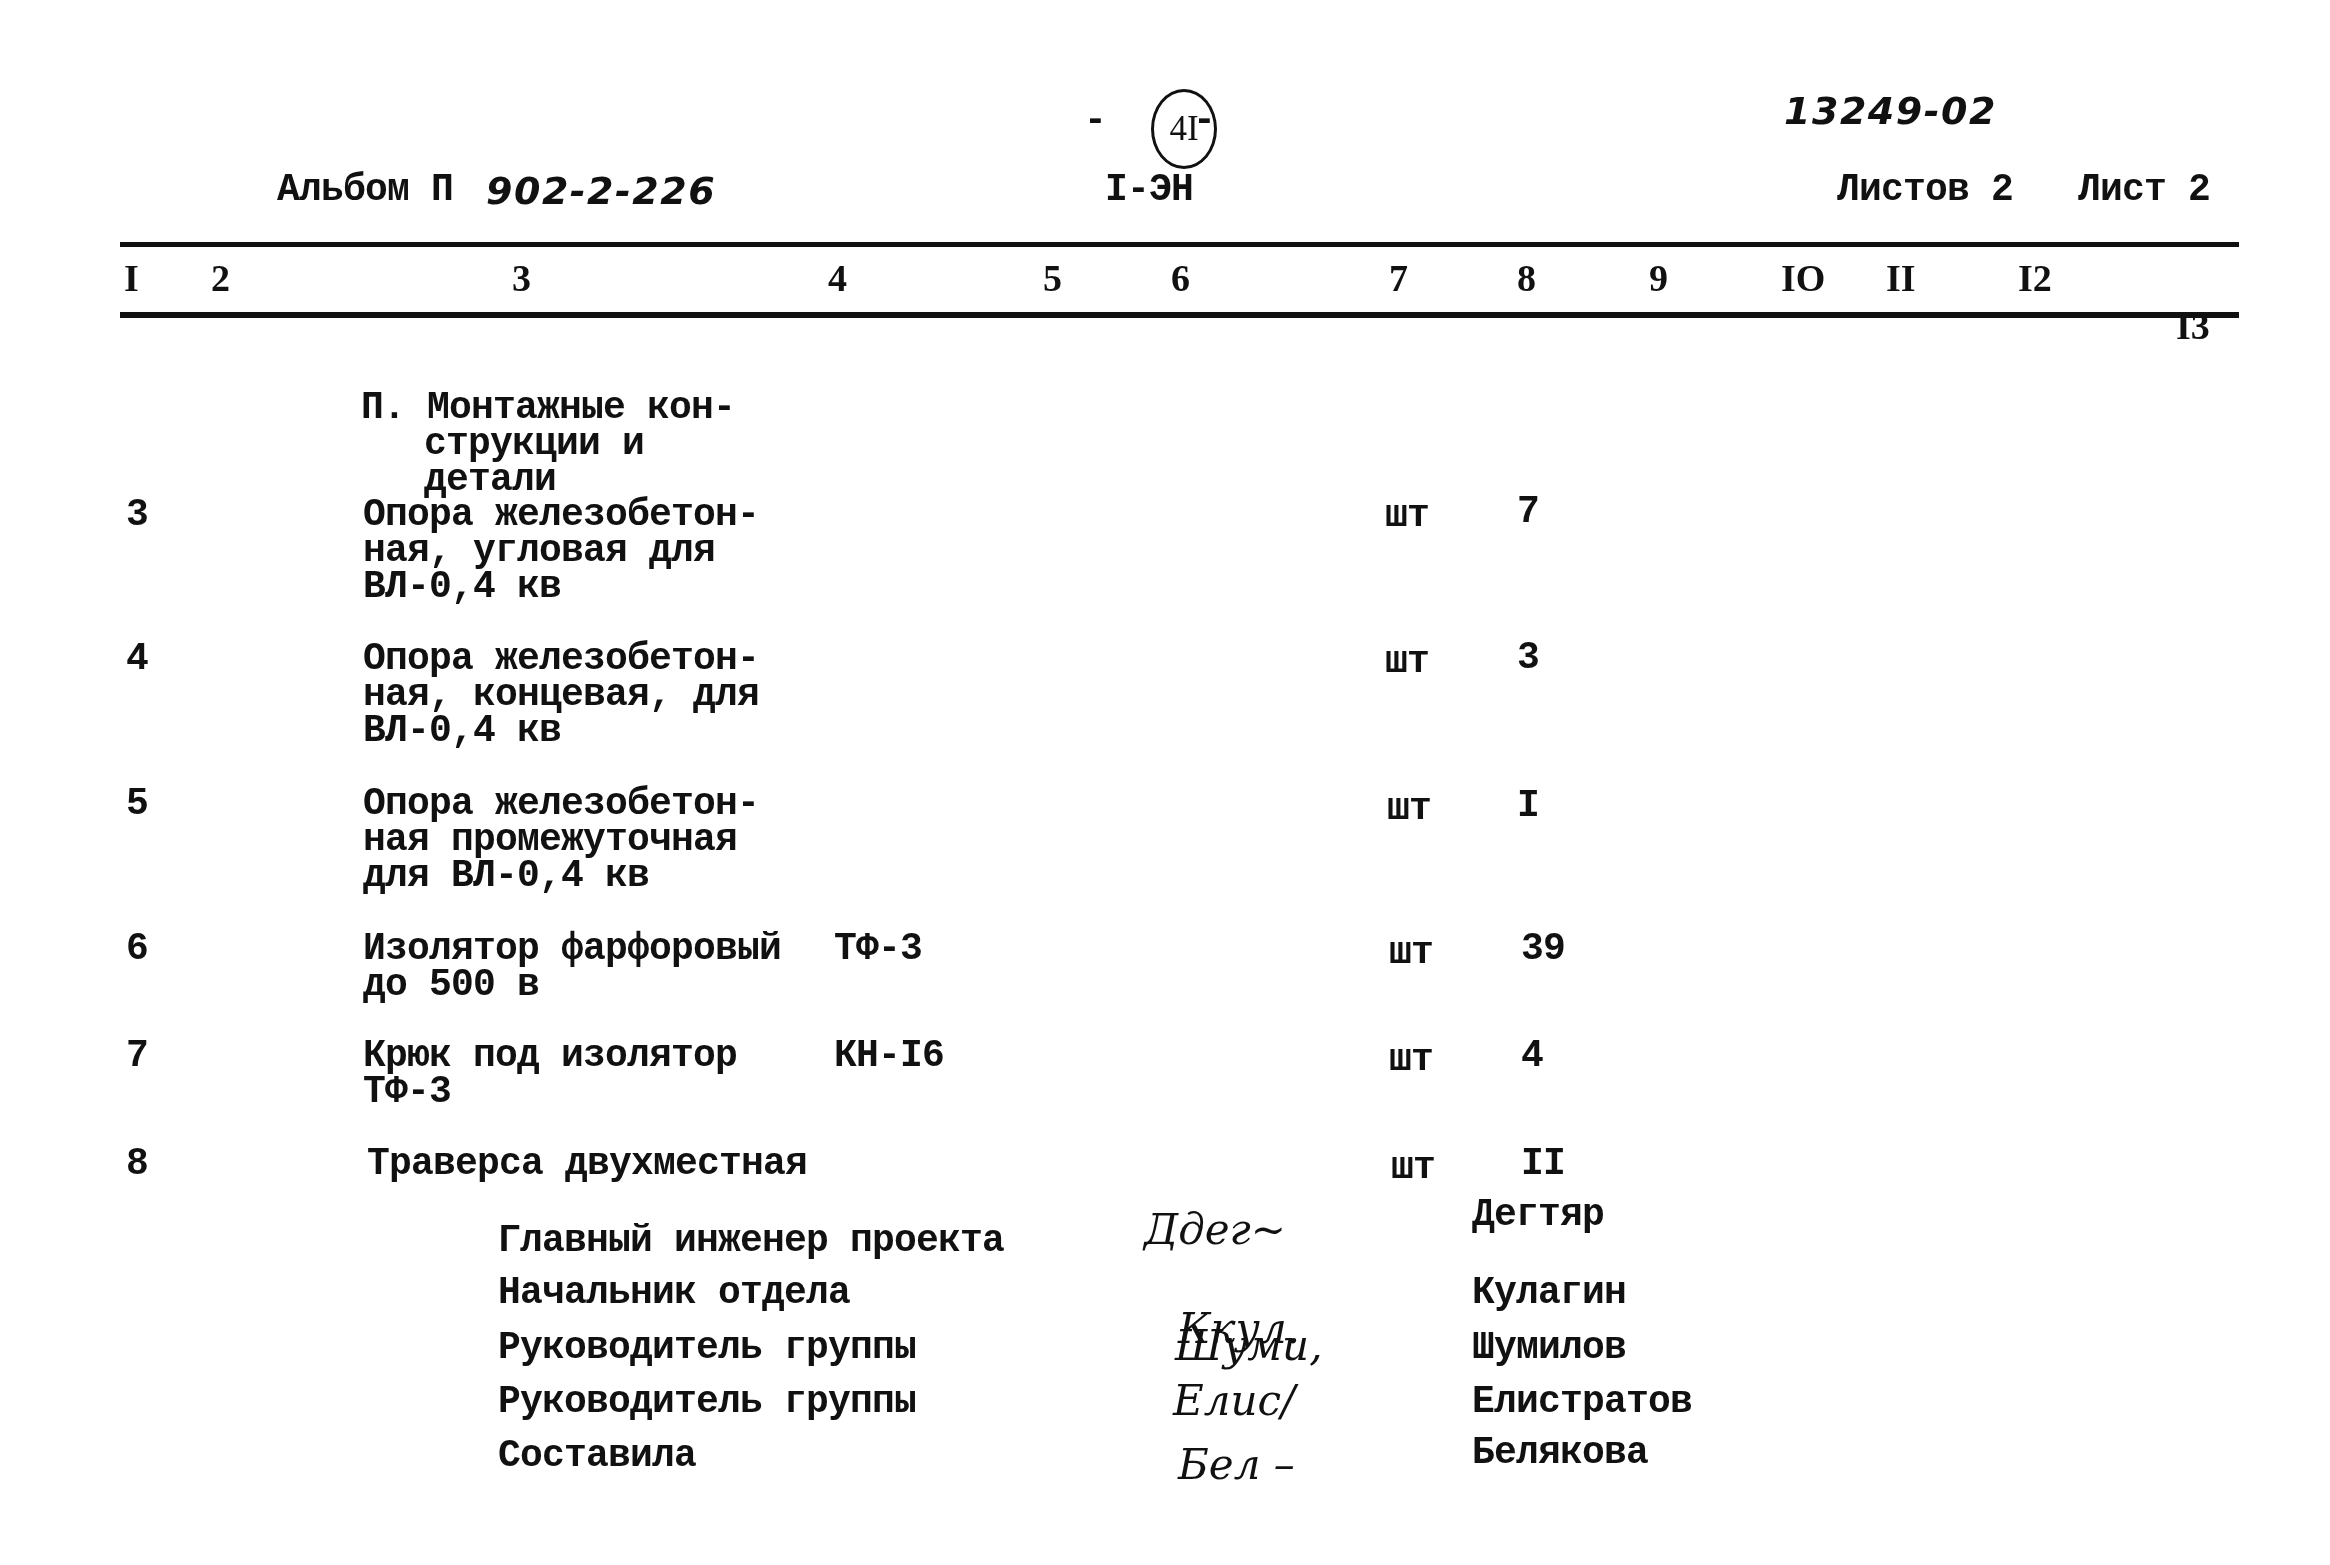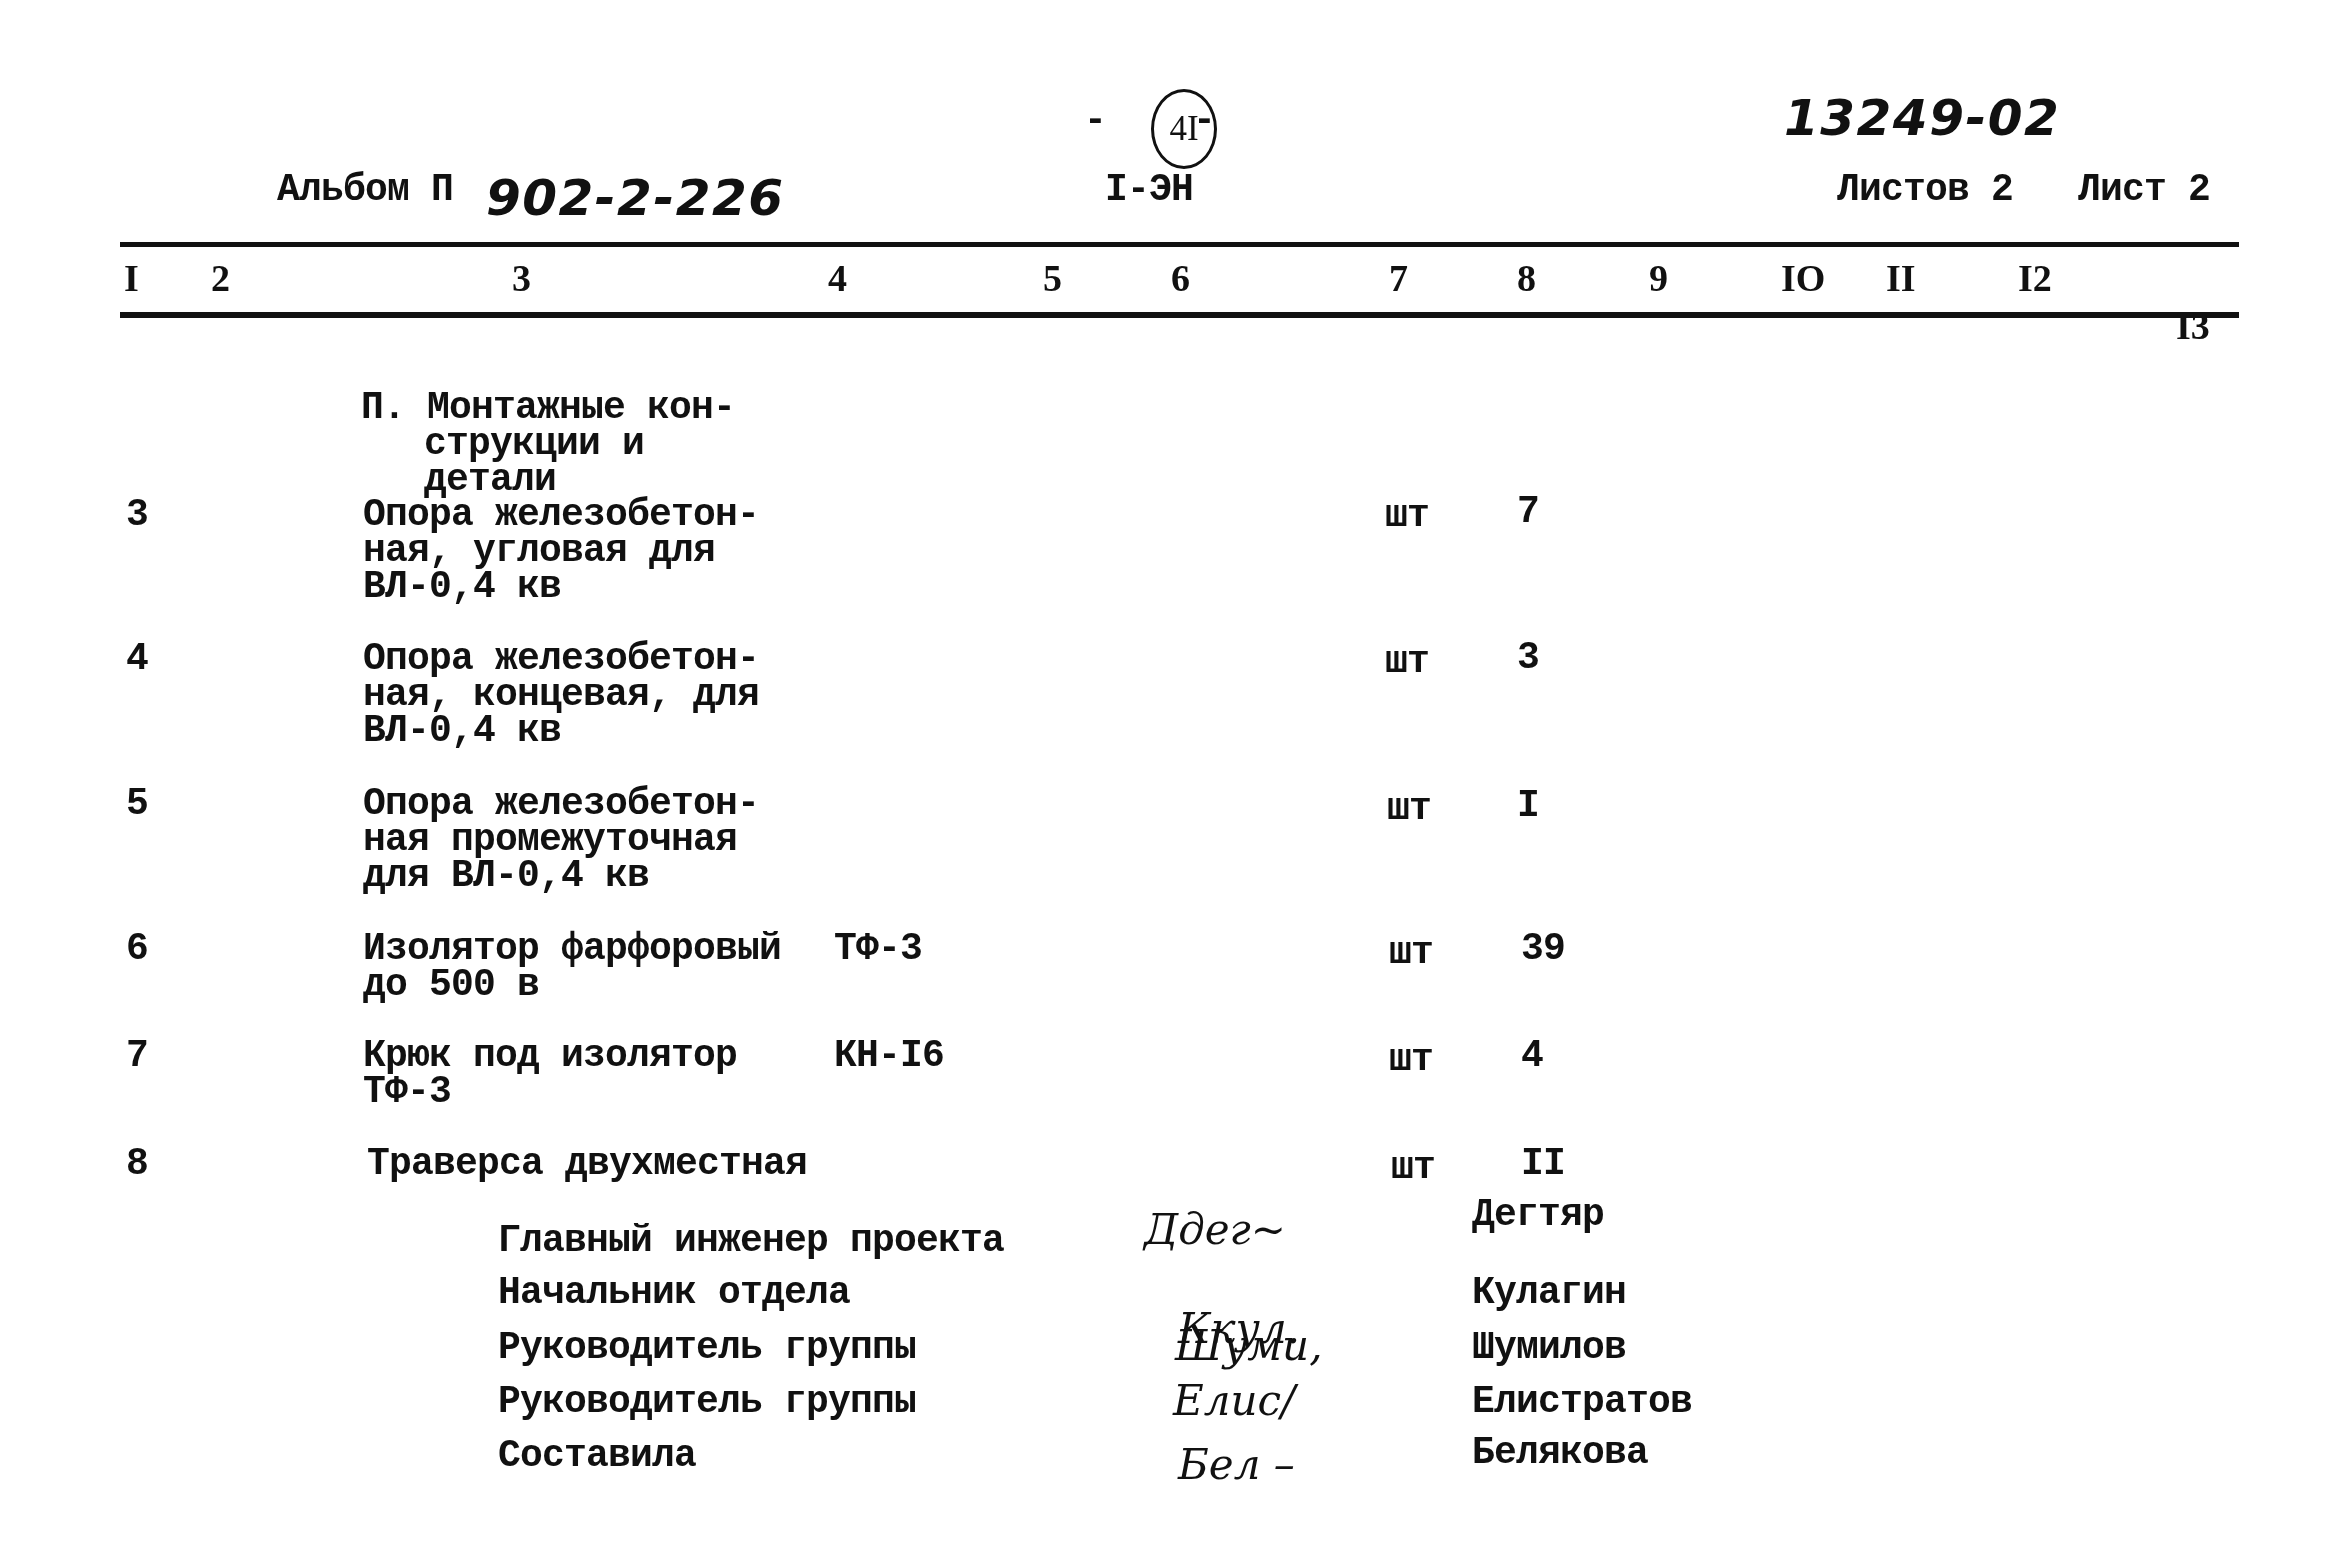--- a/index.html
+++ b/index.html
@@ -1,20 +1,20 @@
 <!DOCTYPE html>
 <html style="font-size:12px"><head>
 <meta charset="utf-8">
 <style>
   html, body { margin:0; padding:0; background:#ffffff; }
   body { width:2330px; height:1565px; position:relative; overflow:hidden;
          font-family:"Liberation Mono","DejaVu Sans Mono",monospace; color:#111; }
   .abs { position:absolute; white-space:pre; }
   .type { font-family:"Liberation Mono","DejaVu Sans Mono",monospace; font-size:38px; line-height:36px; font-weight:bold; letter-spacing:-0.8px; }
-  .hand { font-family:"DejaVu Sans","Liberation Sans",sans-serif; font-style:italic; font-size:50px; font-weight:bold; letter-spacing:1.5px; }
+  .hand { font-family:"DejaVu Sans","Liberation Sans",sans-serif; font-style:italic; font-size:38px; font-weight:bold; letter-spacing:1.5px; }
   .rule { position:absolute; left:120px; width:2119px; background:#111; }
   .pagenum { position:absolute; left:1151px; top:89px; width:60px; height:74px; border:3.8px solid #111; border-radius:50%;
              font-size:35px; display:flex; align-items:center; justify-content:center; font-family:"Liberation Serif",serif;text-align:center; }
   .dash { font-size:38px; font-weight:bold; }
   .colnum { position:absolute; top:256px; font-size:38px; font-weight:bold; font-family:"Liberation Serif",serif; }
   .sig { position:absolute; font-family:"DejaVu Serif",serif; font-style:italic; font-size:42px; color:#111; }
 </style>
 </head>
 <body>
 

